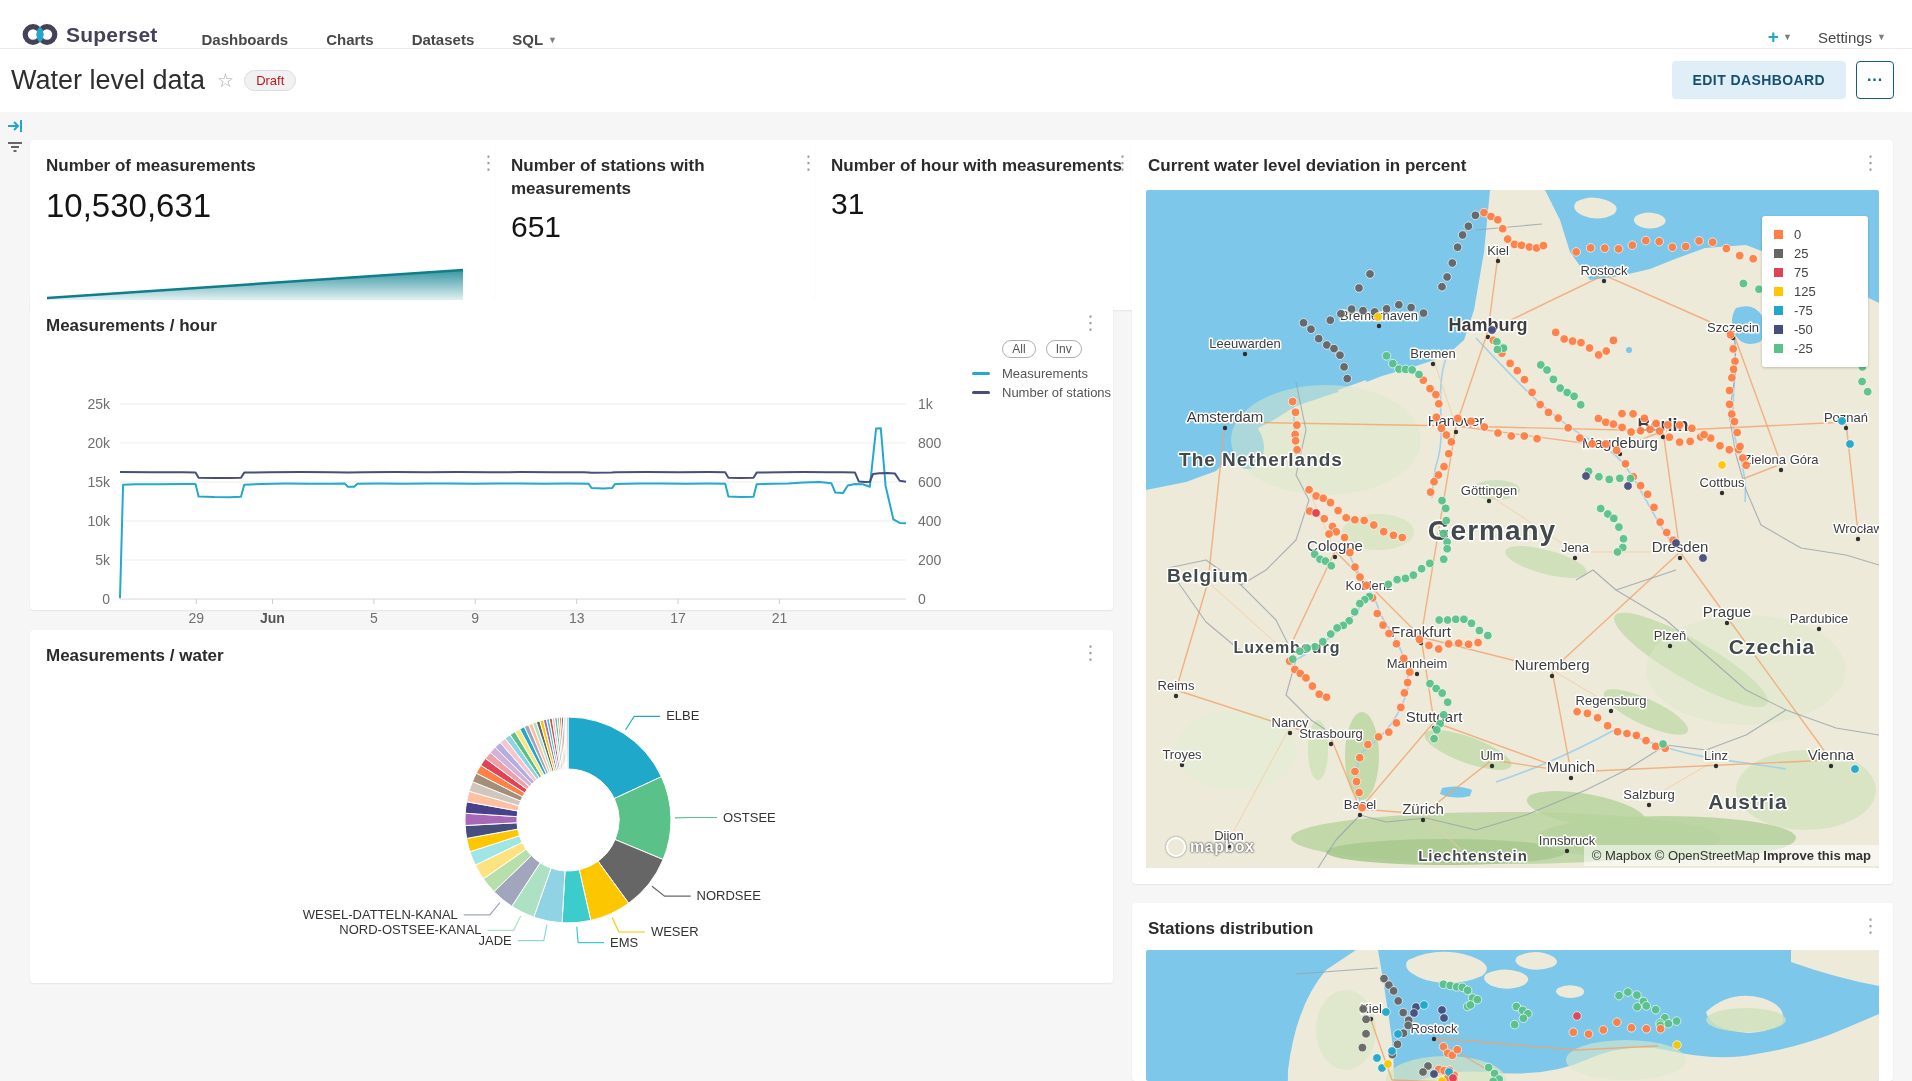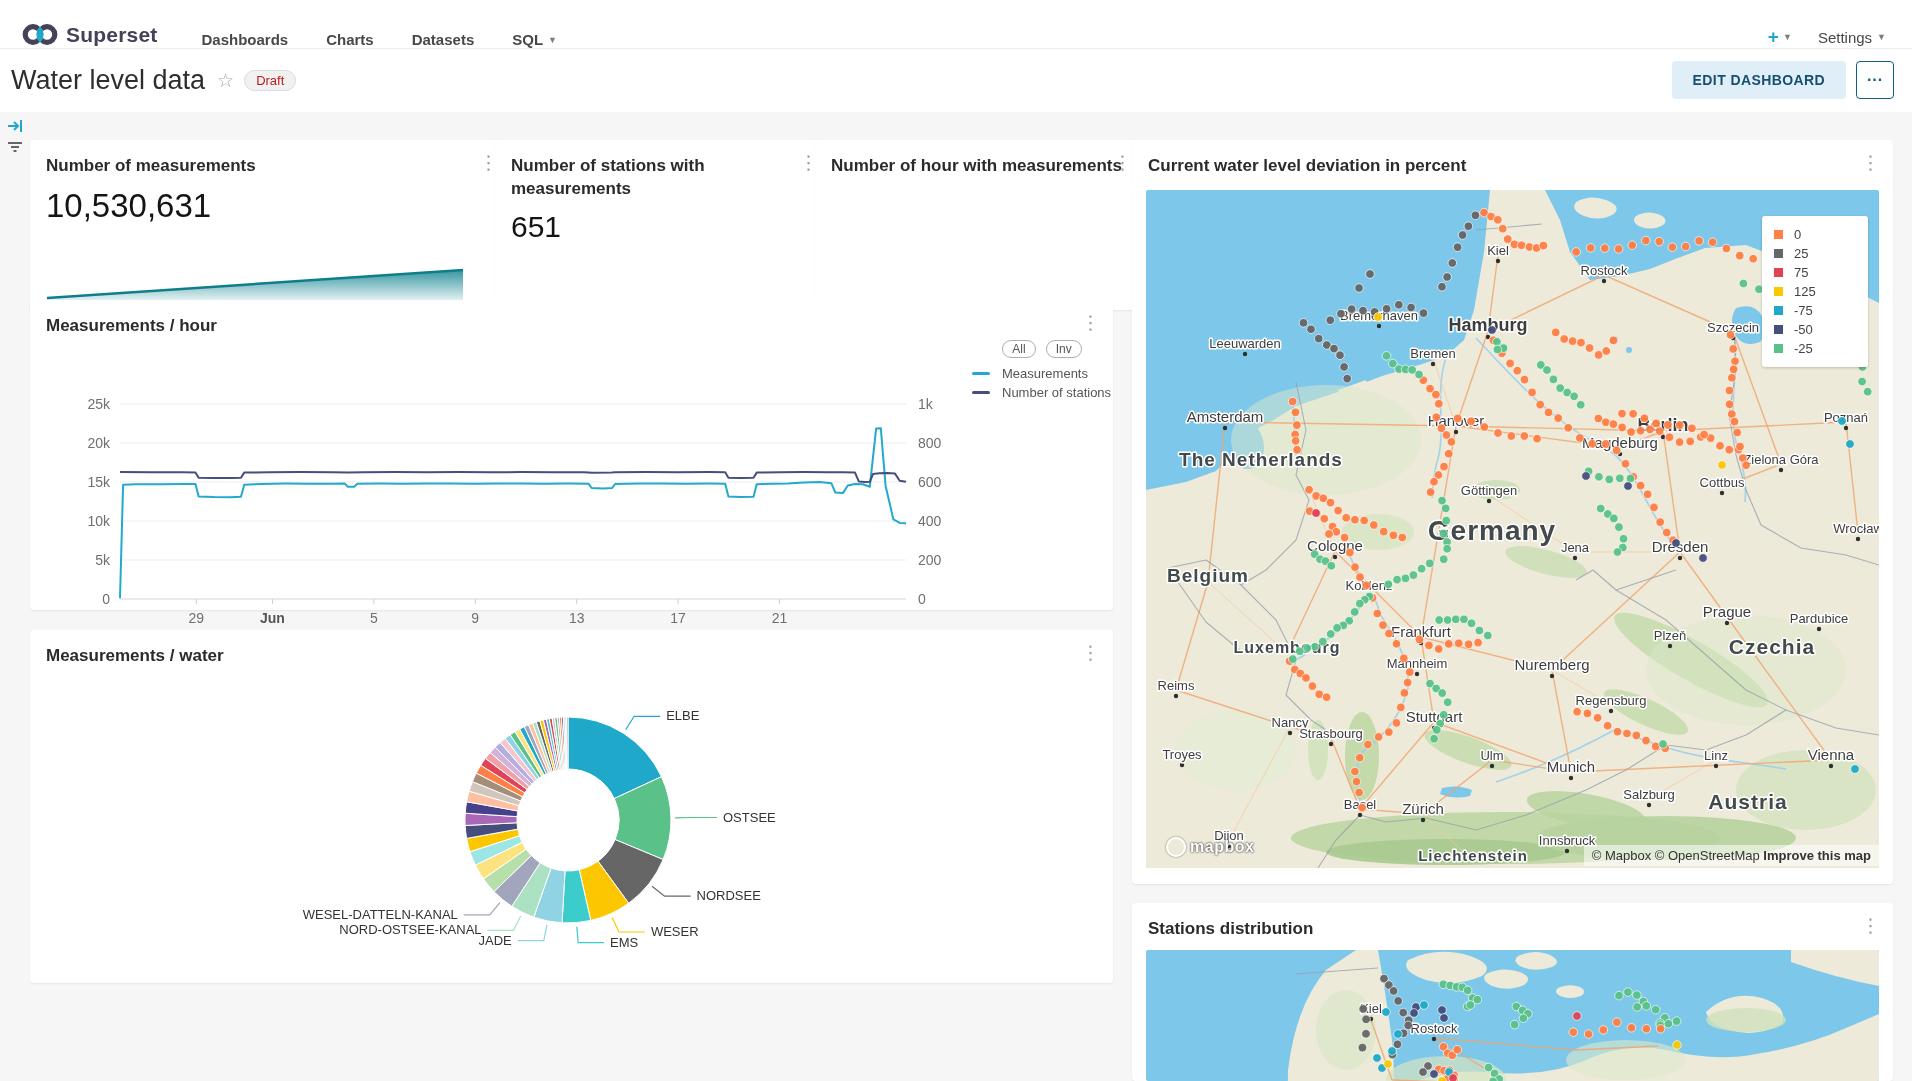--- a/index.html
+++ b/index.html
@@ -138,20 +138,21 @@
   </svg>
 </div>
 <div class="card card-pad" style="left:495px;top:140px;width:304px;height:140px;">
   <div class="card-title">Number of stations with measurements</div>
   <span class="kebab">⋮</span>
   <div class="kpi-value" style="font-size:30px;">651</div>
 </div>
 <div class="card card-pad" style="left:815px;top:140px;width:298px;height:140px;">
   <div class="card-title">Number of hour with measurements</div>
   <span class="kebab">⋮</span>
+  <div class="kpi-value" style="font-size:30px;">31</div>
 </div>
 
 <div class="card" id="hour-card">
   <div class="card-title" style="padding:15px 16px 0;">Measurements / hour</div>
   <span class="kebab">⋮</span>
   <svg id="hour-svg" width="905" height="285">
       <text x="70" y="258" text-anchor="end" class="ax">0</text>
       <line x1="80" y1="214" x2="866" y2="214" stroke="#ededed" stroke-width="1"></line>
       <text x="70" y="219" text-anchor="end" class="ax">5k</text>
       <line x1="80" y1="175" x2="866" y2="175" stroke="#ededed" stroke-width="1"></line>

